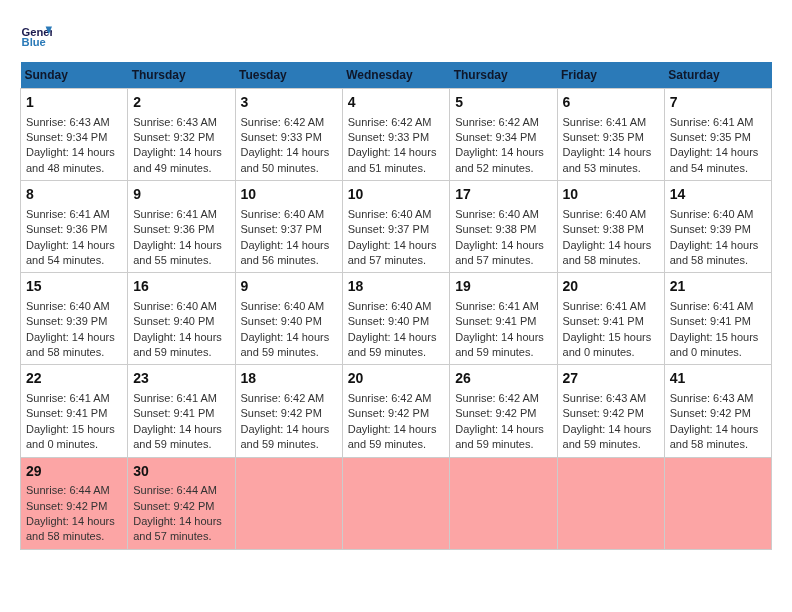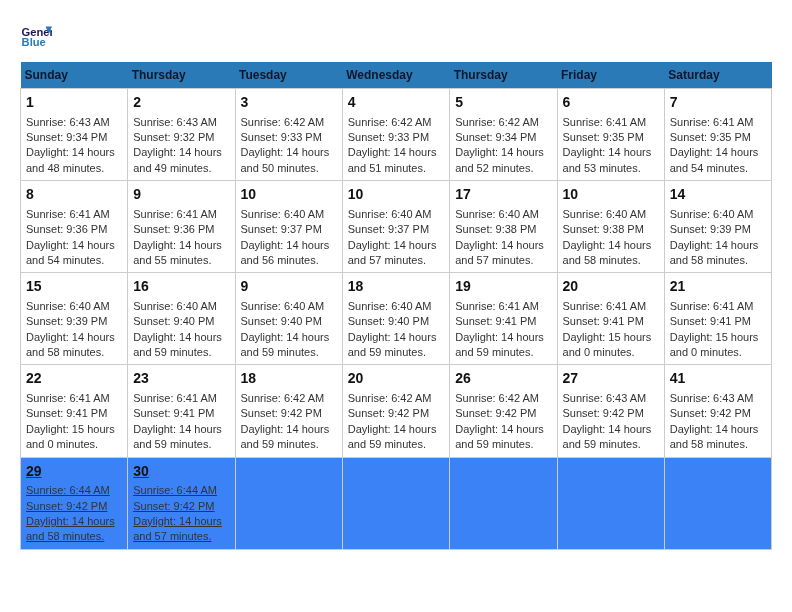--- a/index.html
+++ b/index.html
@@ -69,22 +69,21 @@
       display: block;
       margin-bottom: 2px;
     }
     tr:nth-child(even) td:not(.empty) {
       background: #fff;
     }
     tr td {
       background: #fff;
     }
     .last-row td {
-      background: #3b82f6;
-      text-decoration: underline;
+      background: #fca5a5;
     }
   </style>
 </head>
 <body>
 
 <div class="header">
   <div class="logo">
     <svg class="logo-icon" viewBox="0 0 40 40">
       <text x="2" y="20" font-size="14" font-weight="bold" fill="#1a1a4e">General</text>
       <text x="2" y="33" font-size="14" font-weight="bold" fill="#2b7ab8">Blue</text>

